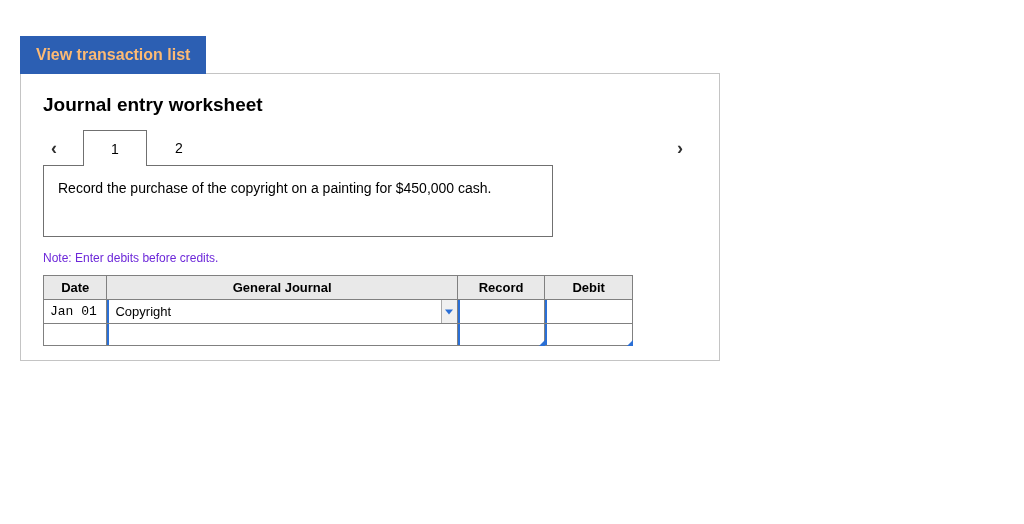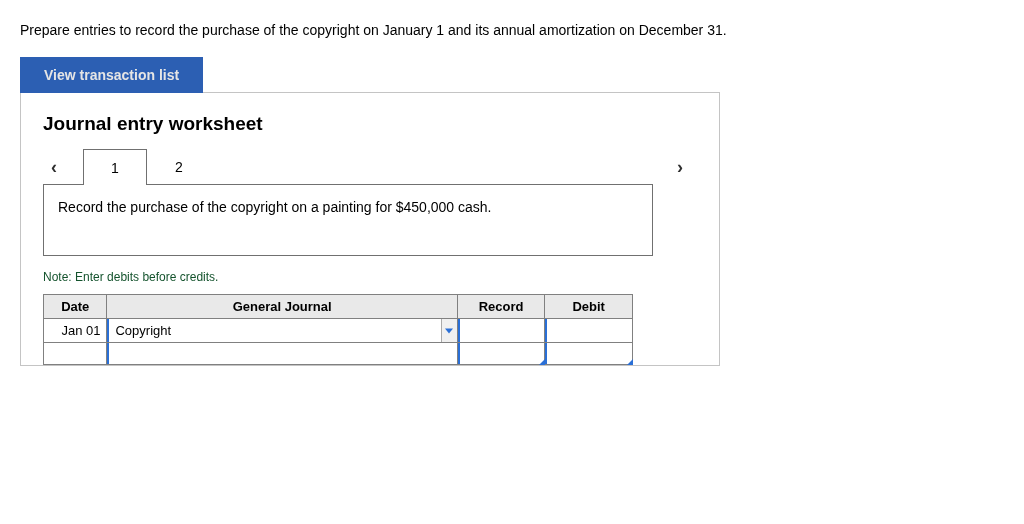--- a/index.html
+++ b/index.html
@@ -8,35 +8,35 @@
     font-size: 14px;
     color: #000;
     background: #fff;
     padding: 20px;
     width: 1024px;
   }
   .problem-text { line-height: 1.5; margin-bottom: 16px; }
   .problem-text p { margin-bottom: 14px; }
   .view-btn {
     background: #2c5fb3;
-    color: #e5e5e5;
+    color: #fdba74;
     border: none;
-    padding: 10px 24px;
-    font-size: 14px;
+    padding: 10px 16px;
+    font-size: 16px;
     font-weight: bold;
     cursor: pointer;
     margin-bottom: 0;
     position: relative;
     z-index: 2;
   }
   .worksheet-panel {
     border: 1px solid #c4c4c4;
     background: #fff;
     width: 700px;
-    padding: 20px 22px 0 22px;
+    padding: 20px 22px 14px 22px;
     margin-top: -1px;
   }
   .ws-title {
     font-family: Verdana, Arial, sans-serif;
     font-size: 19px;
     font-weight: bold;
     margin-bottom: 14px;
   }
   .tab-row {
     display: flex;
@@ -70,27 +70,27 @@
     border-bottom: none;
     background: #fff;
     z-index: 3;
   }
   .instruction-box {
     border: 1px solid #707070;
     background: #fff;
     padding: 14px 14px 40px 14px;
     font-family: Verdana, Arial, sans-serif;
     font-size: 14px;
-    width: 610px;
+    width: 510px;
     margin-top: -1px;
     position: relative;
     z-index: 1;
   }
   .note-text {
-    color: #14532d;
+    color: #6d28d9;
     font-size: 12px;
     margin: 14px 0 10px 0;
   }
   .je-table {
     border-collapse: collapse;
     width: 590px;
     margin-bottom: 0;
   }
   .je-table th, .je-table td {
     border: 1px solid #808080;
@@ -100,21 +100,21 @@
   }
   .je-table th {
     background: #e9e9e9;
     font-weight: bold;
     text-align: center;
   }
   .col-date { width: 58px; }
   .col-gj { width: 320px; }
   .col-debit { width: 80px; }
   .col-credit { width: 80px; }
-  .cell-date { text-align: right; }
+  .cell-date { text-align: left; font-family: Liberation Mono, monospace; }
   .cell-gj {
     position: relative;
     padding: 0 !important;
   }
   .gj-inner {
     display: flex;
     align-items: stretch;
     height: 100%;
   }
   .gj-text {
@@ -149,21 +149,20 @@
     border-left:6px solid transparent;
     border-bottom:6px solid #2a6fd6;
   }
 </style>
 </head>
 <body>
 
 
 
 <div class="problem-text">
-  <p>Prepare entries to record the purchase of the copyright on January 1 and its annual amortization on December 31.</p>
 </div>
 
 <button class="view-btn">View transaction list</button>
 
 <div class="worksheet-panel">
   <div class="ws-title">Journal entry worksheet</div>
 
   <div class="tab-row">
     <div class="nav-chevron left">‹</div>
     <div class="tab-spacer"></div>

